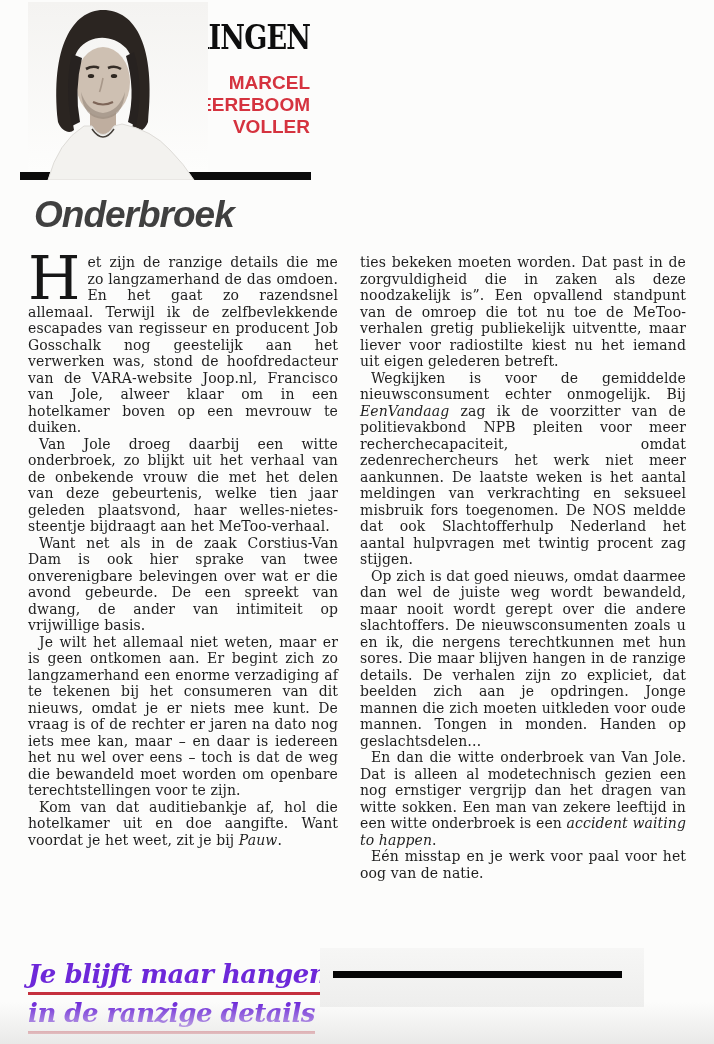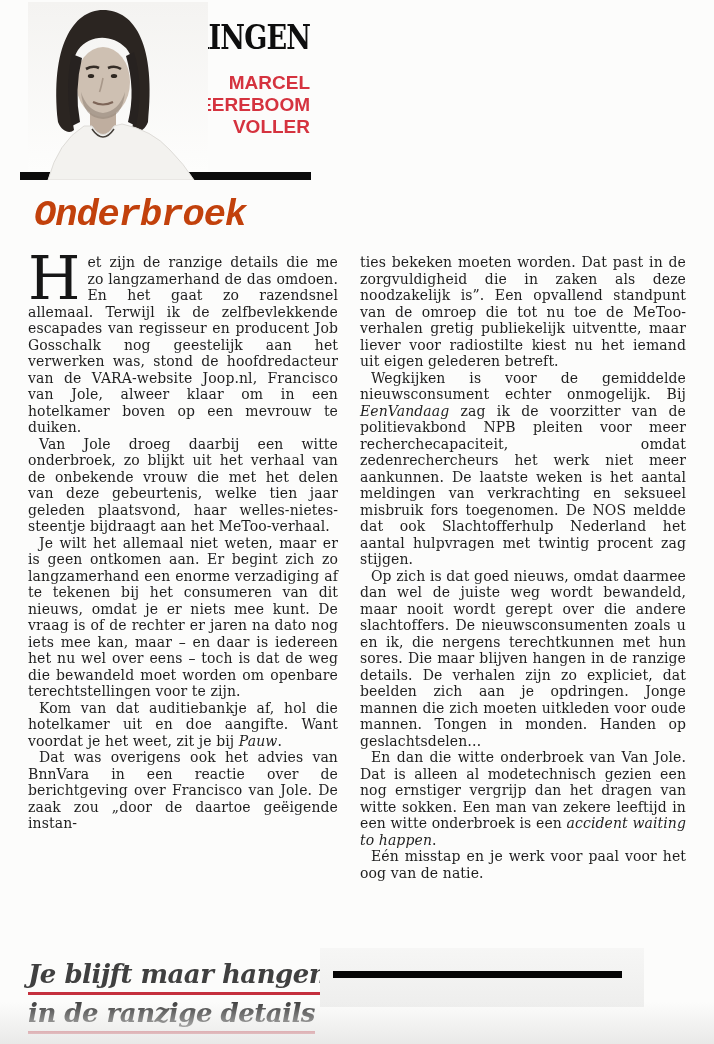--- a/index.html
+++ b/index.html
@@ -23,22 +23,22 @@
   }
   .kicker span { display:inline-block; transform:scaleX(.82); transform-origin:100% 50%; }
   .byline {
     position:absolute; left:0; top:72px; width:310px; text-align:right;
     font-family:"Liberation Sans", sans-serif; font-weight:bold;
     font-size:19px; line-height:22px; color:#d5333f; z-index:2;
   }
   
   .headline {
     position:absolute; left:34px; top:194px;
-    font-family:Liberation Mono, monospace; font-style:italic; font-weight:bold;
-    font-size:37px; color:#c2410c; letter-spacing:-1px;
+    font-family:Liberation Sans, sans-serif; font-style:italic; font-weight:bold;
+    font-size:37px; color:#404040; letter-spacing:-1px;
   }
   
   .columns {
     position:absolute; left:28px; top:254px; width:658px;
     display:flex; gap:22px;
   }
   .col { color:#1e1e1e; }
   .col-left  { width:310px; }
   .col-right { width:326px; }
   .col p {
@@ -48,21 +48,21 @@
   .col p.no-indent { text-indent:0; }
   .col p em { }
   .dropcap {
     float:left; font-size:60px; line-height:46px; height:48px;
     padding:1px 7px 0 0; color:#161616;
   }
   
   .pullquote {
     position:absolute; left:28px; top:956px; width:320px;
     font-family:"DejaVu Serif", serif; font-style:italic; font-weight:bold;
-    font-size:26px; line-height:36px; color:#404040; letter-spacing:-0.5px;
+    font-size:26px; line-height:36px; color:#6d28d9; letter-spacing:-0.5px;
   }
   .pq-line {
     display:table; border-bottom:3px solid #c5303e; padding-bottom:0px;
   }
   
   .bottom-panel {
     position:absolute; left:320px; top:948px; width:324px; height:59px;
     background:linear-gradient(180deg,#f6f6f5 0%, #eeeeed 100%);
   }
   .bottom-bar {
@@ -126,23 +126,23 @@
   <div>PEEREBOOM</div>
   <div>VOLLER</div>
 </div>
 
 <h1 class="headline" style="margin:0;">Onderbroek</h1>
 
 <div class="columns">
   <div class="col col-left">
       <p class="no-indent"><span class="dropcap">H</span>et zijn de ranzige details die me zo langzamerhand de das omdoen. En het gaat zo razendsnel allemaal. Terwijl ik de zelfbevlekkende escapades van regisseur en producent Job Gosschalk nog geestelijk aan het verwerken was, stond de hoofdredacteur van de VARA-website Joop.nl, Francisco van Jole, alweer klaar om in een hotelkamer boven op een mevrouw te duiken.</p>
       <p>Van Jole droeg daarbij een witte onderbroek, zo blijkt uit het verhaal van de onbekende vrouw die met het delen van deze gebeurtenis, welke tien jaar geleden plaatsvond, haar welles-nietes-steentje bijdraagt aan het MeToo-verhaal.</p>
+      <p>Want net als in de zaak Corstius-Van Dam is ook hier sprake van twee onverenigbare belevingen over wat er die avond gebeurde. De een spreekt van dwang, de ander van intimiteit op vrijwillige basis.</p>
       <p>Je wilt het allemaal niet weten, maar er is geen ontkomen aan. Er begint zich zo langzamerhand een enorme verzadiging af te tekenen bij het consumeren van dit nieuws, omdat je er niets mee kunt. De vraag is of de rechter er jaren na dato nog iets mee kan, maar – en daar is iedereen het nu wel over eens – toch is dat de weg die bewandeld moet worden om openbare terechtstellingen voor te zijn.</p>
       <p>Kom van dat auditiebankje af, hol die hotelkamer uit en doe aangifte. Want voordat je het weet, zit je bij <em>Pauw</em>.</p>
-      <p>Dat was overigens ook het advies van BnnVara in een reactie over de berichtgeving over Francisco van Jole. De zaak zou „door de daartoe geëigende instan-</p>
     </div>
   <div class="col col-right">
       <p class="no-indent">ties bekeken moeten worden. Dat past in de zorgvuldigheid die in zaken als deze noodzakelijk is”. Een opvallend standpunt van de omroep die tot nu toe de MeToo-verhalen gretig publiekelijk uitventte, maar liever voor radiostilte kiest nu het iemand uit eigen gelederen betreft.</p>
       <p>Wegkijken is voor de gemiddelde nieuwsconsument echter onmogelijk. Bij <em>EenVandaag</em> zag ik de voorzitter van de politievakbond NPB pleiten voor meer recherchecapaciteit, omdat zedenrechercheurs het werk niet meer aankunnen. De laatste weken is het aantal meldingen van verkrachting en seksueel misbruik fors toegenomen. De NOS meldde dat ook Slachtofferhulp Nederland het aantal hulpvragen met twintig procent zag stijgen.</p>
       <p>Op zich is dat goed nieuws, omdat daarmee dan wel de juiste weg wordt bewandeld, maar nooit wordt gerept over die andere slachtoffers. De nieuwsconsumenten zoals u en ik, die nergens terechtkunnen met hun sores. Die maar blijven hangen in de ranzige details. De verhalen zijn zo expliciet, dat beelden zich aan je opdringen. Jonge mannen die zich moeten uitkleden voor oude mannen. Tongen in monden. Handen op geslachtsdelen…</p>
       <p>En dan die witte onderbroek van Van Jole. Dat is alleen al modetechnisch gezien een nog ernstiger vergrijp dan het dragen van witte sokken. Een man van zekere leeftijd in een witte onderbroek is een <em>accident waiting to happen</em>.</p>
       <p>Eén misstap en je werk voor paal voor het oog van de natie.</p>
     </div>
 </div>
 

